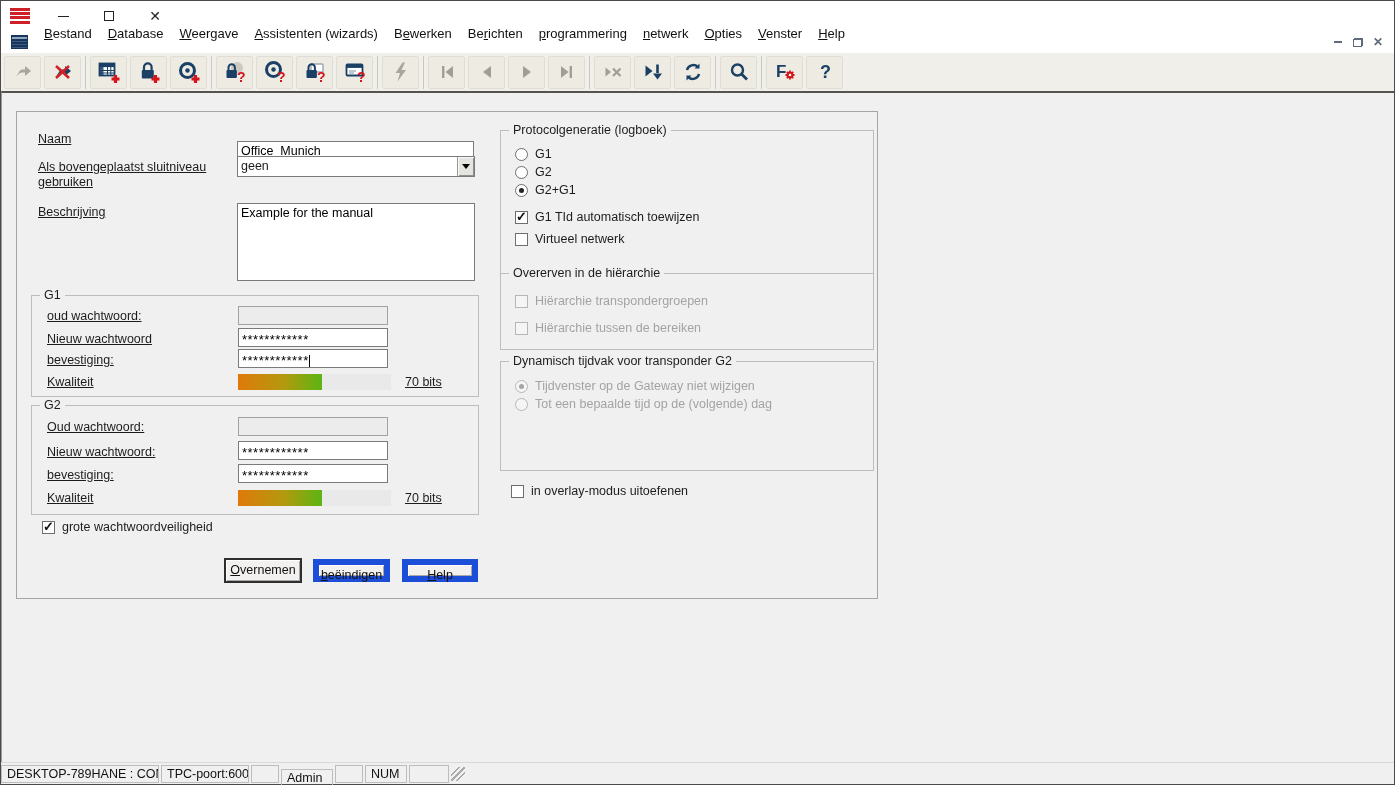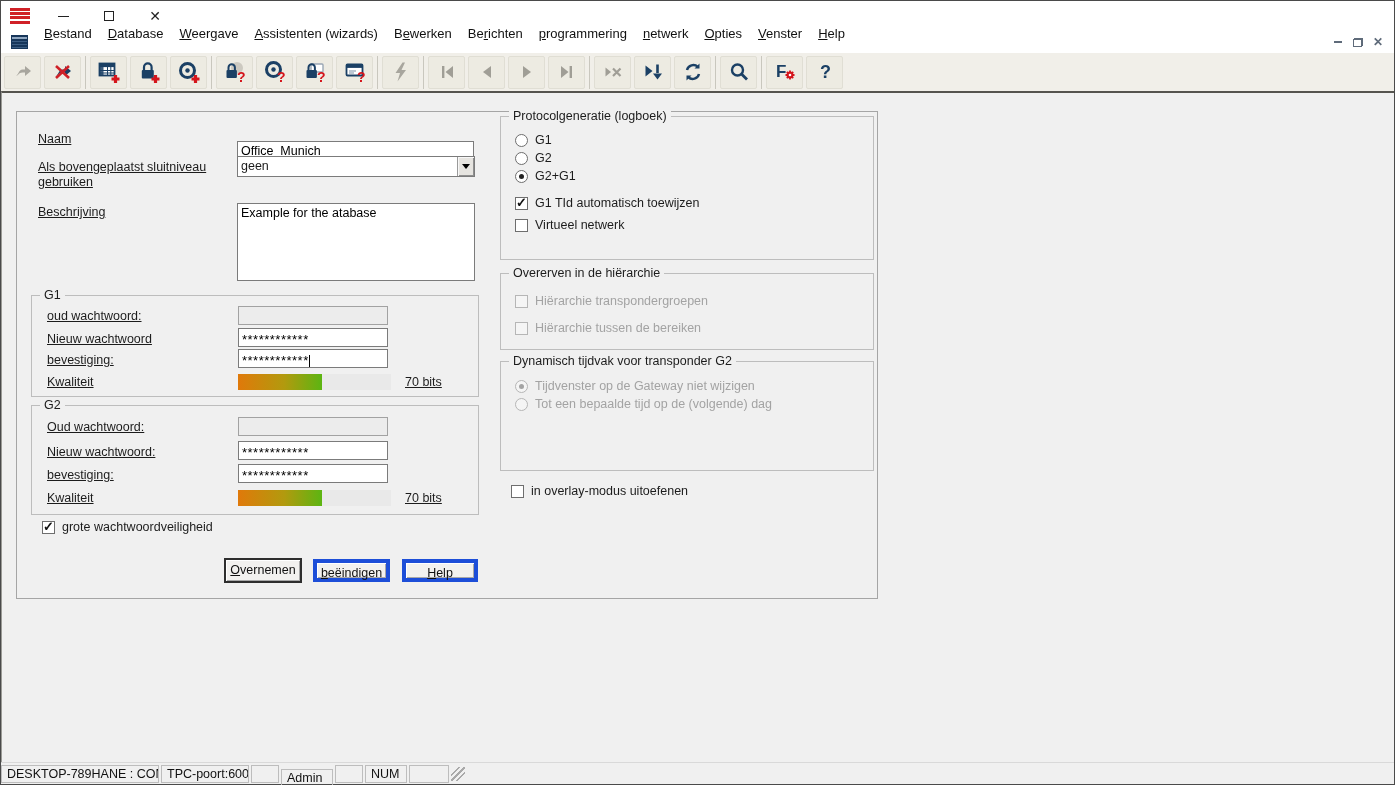--- a/index.html
+++ b/index.html
@@ -70,21 +70,21 @@
   .cb { width:13px; height:13px; background:#fff; border:1px solid #6e6e6e; margin-right:7px; position:relative; flex:0 0 auto; }
   .cb.checked:before { content:"✓"; position:absolute; left:0px; top:-3px; font-size:13px; font-weight:bold; color:#111; }
   .cb.dis { border-color:#b6b6b6; background:#f5f5f5; }
   .radio { width:13px; height:13px; border-radius:50%; background:#fff; border:1px solid #6e6e6e; margin-right:7px; position:relative; flex:0 0 auto; }
   .radio.sel:before { content:""; position:absolute; left:3px; top:3px; width:5px; height:5px; border-radius:50%; background:#222; }
   .radio.dis { border-color:#b6b6b6; background:#f5f5f5; }
   .radio.dis.sel:before { background:#a4a4a4; }
   .olabel { font-size:12.5px; color:#1c1c1c; }
   .opt.disabled .olabel { color:#a3a3a3; }
 
-  .btn { position:absolute; height:23px; background:#f2f1ef; border:4px solid #1d4ed8; font-size:12.5px; color:#111;
+  .btn { position:absolute; height:23px; background:#f2f1ef; border:6px solid #1d4ed8; font-size:12.5px; color:#111;
          box-shadow: inset 1px 1px 0 #ffffff, inset -1px -1px 0 #a8a8a8; text-align:center; line-height:21px; }
   .btn.default { border:1px solid #2e2e2e; box-shadow: 0 0 0 1px #2e2e2e, inset 1px 1px 0 #ffffff, inset -1px -1px 0 #a8a8a8; }
   .btn .k { text-decoration:underline; }
 
   
   .statusbar { height:22px; background:#f0f0f0; border-top:1px solid #d9d9d9; display:flex; align-items:center; font-size:12.5px; flex:0 0 auto; }
   .sb-ready { padding-left:6px; flex:1 1 auto; color:#111; }
   .sb-cell { height:18px; border:1px solid #bdbdbd; margin-right:2px; padding:1px 5px 0 5px; white-space:nowrap; overflow:hidden; color:#111; }
   .sb-grip { width:14px; height:14px; margin:4px 2px 0 0; align-self:flex-start;
      background:
@@ -291,21 +291,21 @@
 
       <div class="flabel" style="left:21px; top:48px; width:175px;">Als bovengeplaatst sluitniveau gebruiken</div>
       <div class="combo" style="left:220px; top:44px; width:238px; height:21px;">
         <div class="combo-value">geen</div>
         <div class="combo-btn">
             <span class="combo-arrow"></span>
           </div>
       </div>
 
       <div class="flabel" style="left:21px; top:93px;">Beschrijving</div>
-      <div class="tb" style="left:220px; top:91px; width:238px; height:78px; white-space:normal;">Example for the atabase</div>
+      <div class="tb" style="left:220px; top:91px; width:238px; height:78px; white-space:normal;">Example for the manual</div>
 
       <div class="group" style="left:14px; top:183px; width:448px; height:102px;">
         <div class="group-title">G1</div>
         <div class="flabel" style="left:15px; top:13px;">oud wachtwoord:</div>
         <div class="tb disabled" style="left:206px; top:10px; width:150px; height:19px;"></div>
         <div class="flabel" style="left:15px; top:36px;">Nieuw wachtwoord</div>
         <div class="tb pw" style="left:206px; top:32px; width:150px; height:19px;">************</div>
         <div class="flabel" style="left:15px; top:57px;">bevestiging:</div>
         <div class="tb pw" style="left:206px; top:53px; width:150px; height:19px;"><span>************</span><span class="caret"></span></div>
         <div class="flabel" style="left:15px; top:79px;">Kwaliteit</div>
@@ -332,21 +332,21 @@
 
       <div class="opt" style="left:25px; top:408px;">
         <span class="cb checked"></span>
         <span class="olabel">grote wachtwoordveiligheid</span>
       </div>
 
       <div class="btn default" style="left:208px; top:447px; width:76px;"><span></span><span class="k">O</span><span>vernemen</span></div>
       <div class="btn" style="left:296px; top:447px; width:77px;"><span></span><span class="k">b</span><span>eëindigen</span></div>
       <div class="btn" style="left:385px; top:447px; width:76px;"><span></span><span class="k">H</span><span>elp</span></div>
 
-      <div class="group" style="left:483px; top:4px; width:374px; height:144px;">
+      <div class="group" style="left:483px; top:18px; width:374px; height:144px;">
         <div class="group-title">Protocolgeneratie (logboek)</div>
         <div class="opt" style="left:14px; top:16px;">
             <span class="radio"></span>
             <span class="olabel">G1</span>
           </div>
         <div class="opt" style="left:14px; top:34px;">
             <span class="radio"></span>
             <span class="olabel">G2</span>
           </div>
         <div class="opt" style="left:14px; top:52px;">

